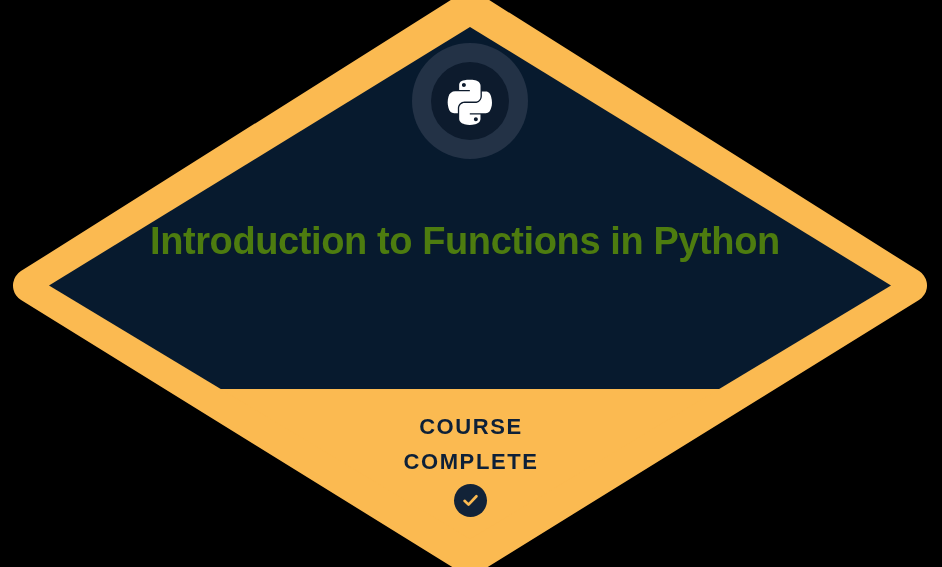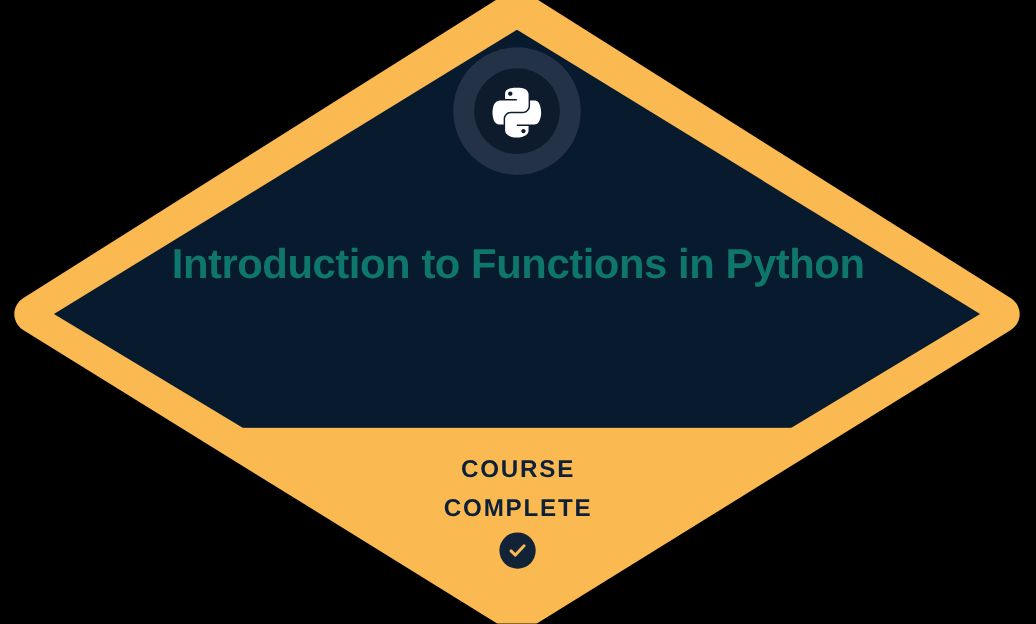--- a/index.html
+++ b/index.html
@@ -70,22 +70,21 @@
     height: 52px;
     transform: translate(-50%, -50%);
   }
 
   
   .badge-title {
     position: absolute;
     left: 0;
     top: 218px;
     width: 942px;
-    text-align: center;
-    color: #0f766e;
+    color: #4d7c0f;
     font-family: "Liberation Sans", sans-serif;
     font-size: 38px;
     font-weight: bold;
     line-height: 46px;
     letter-spacing: -0.4px;
     padding: 0 150px;
     box-sizing: border-box;
   }
 
   

